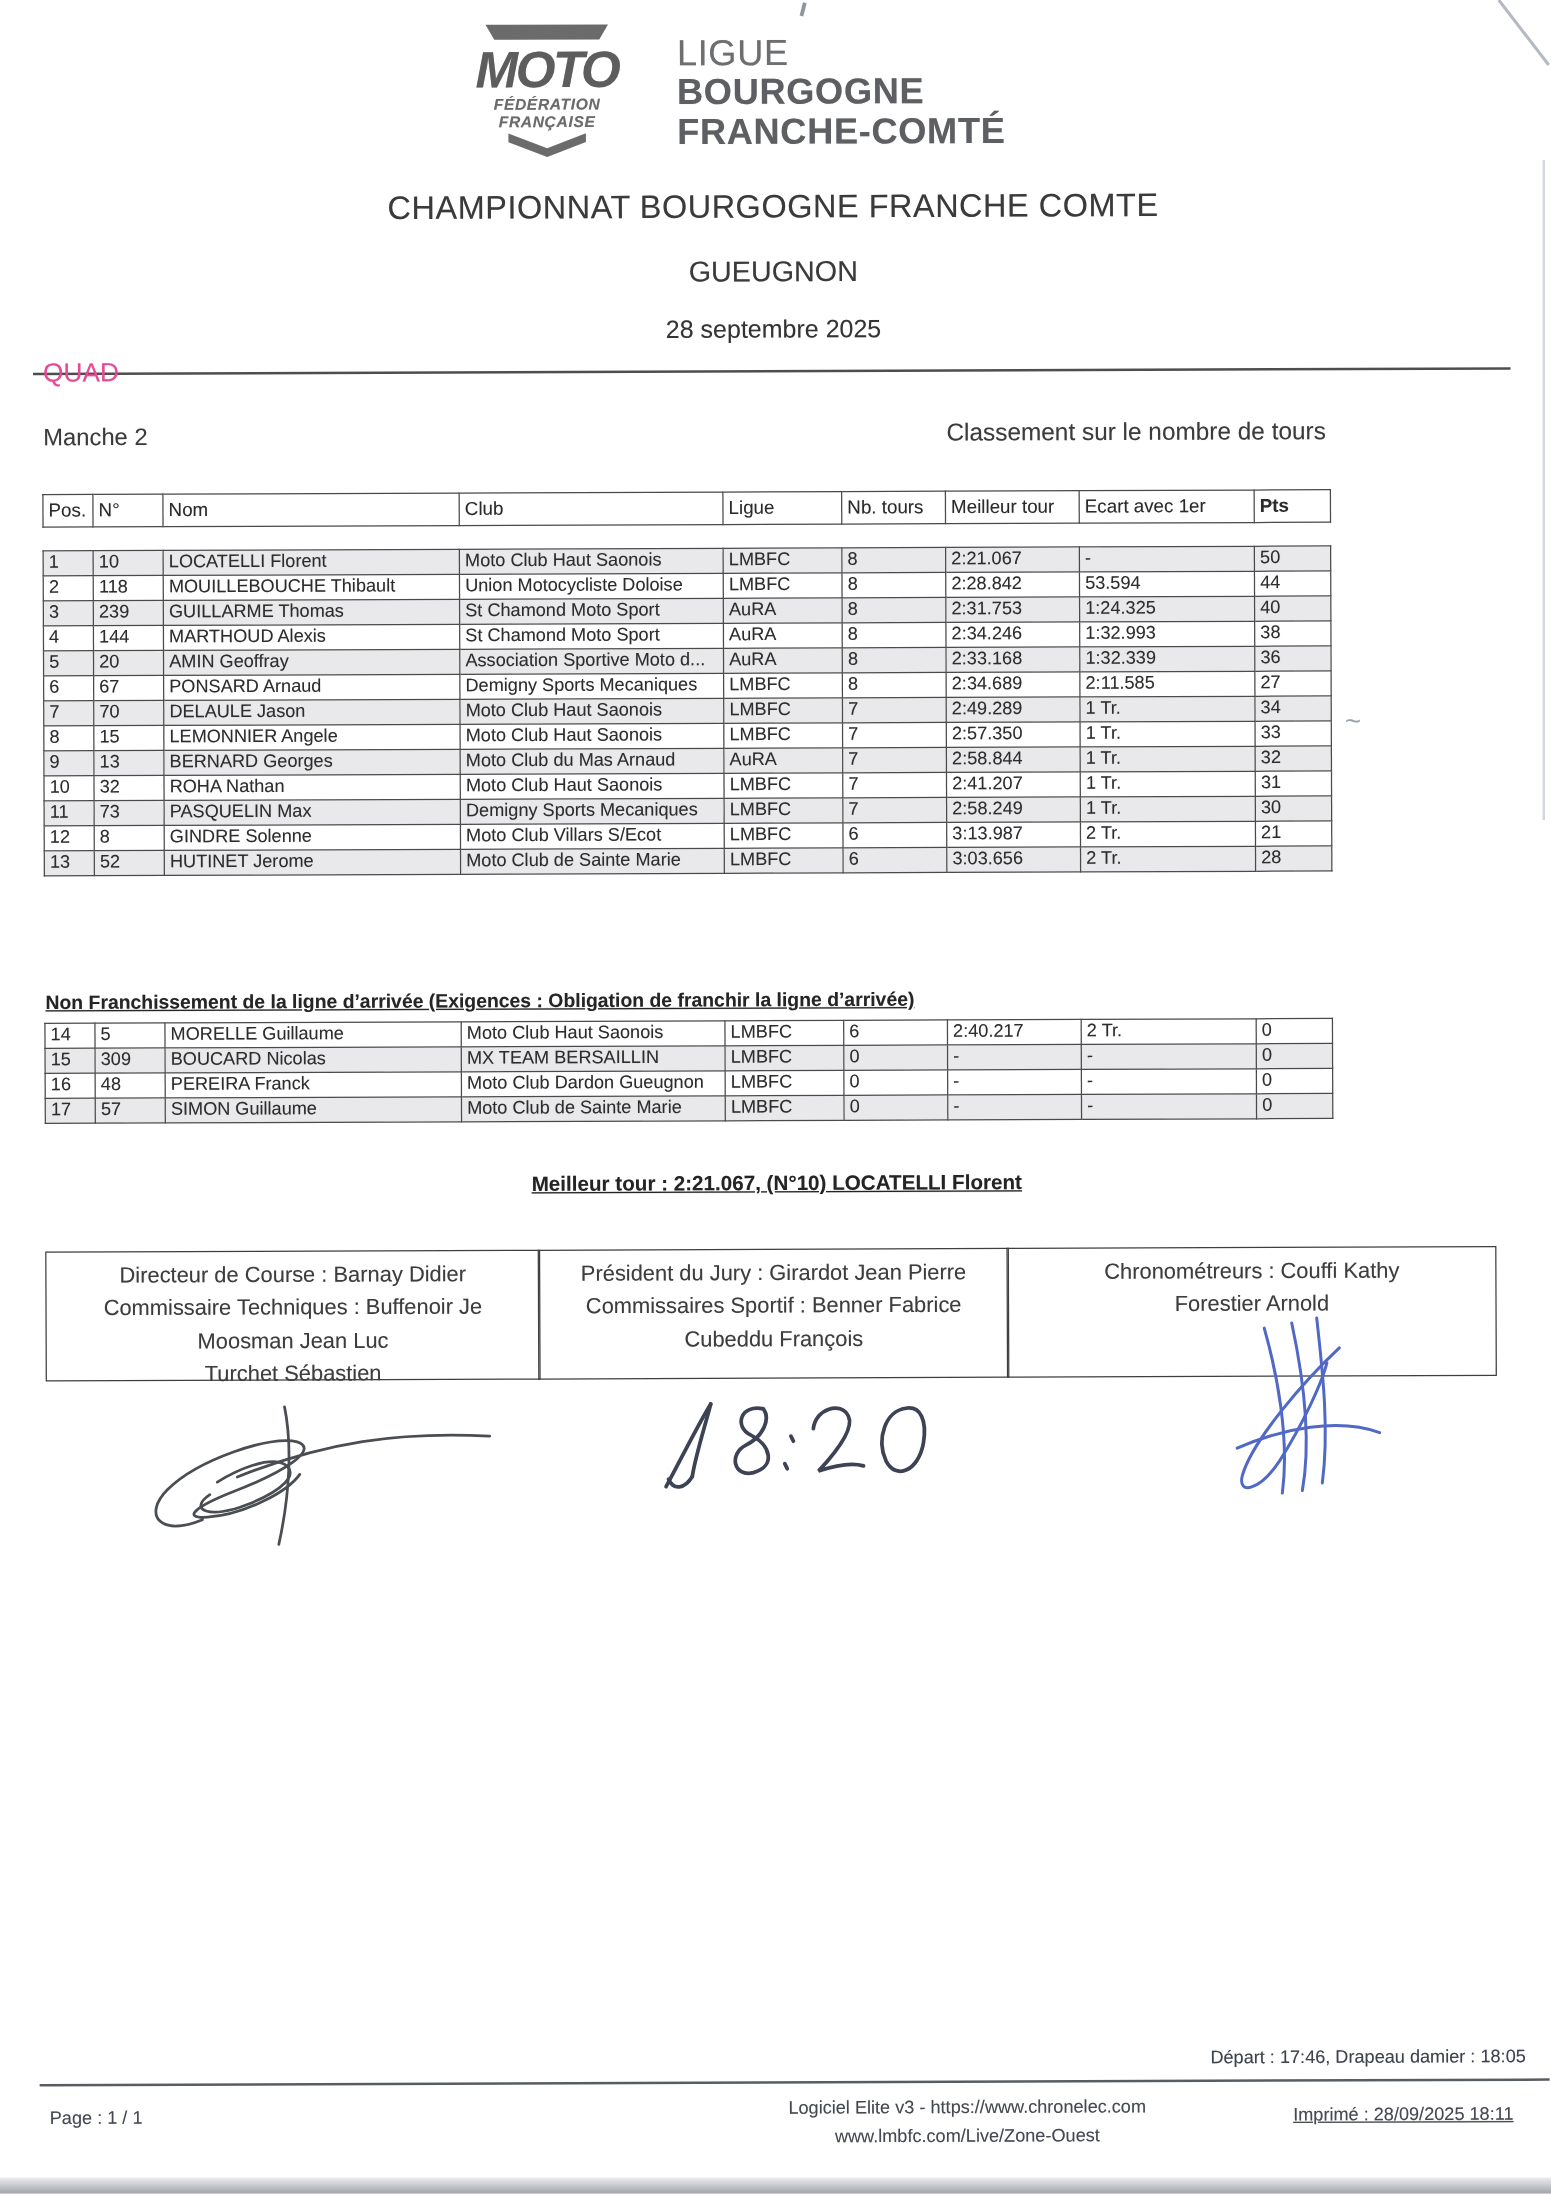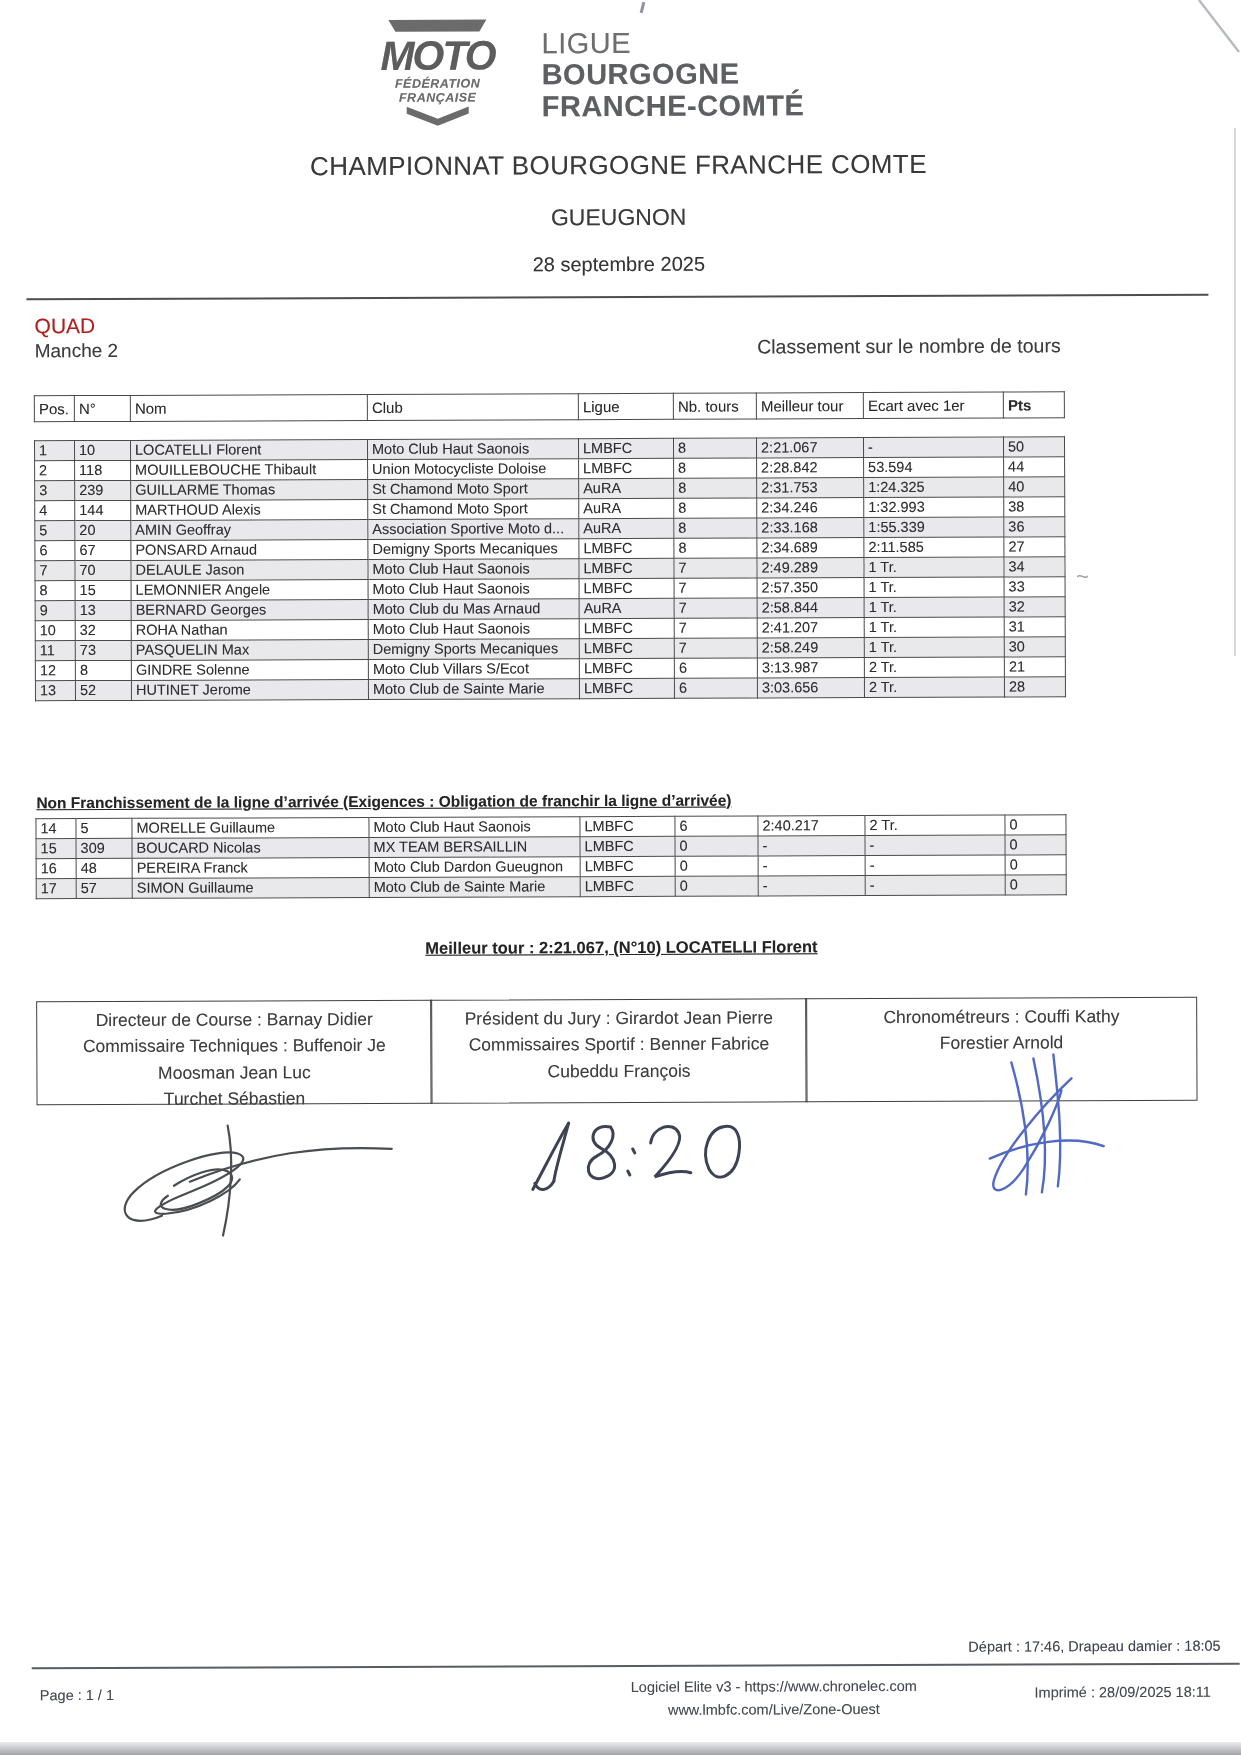--- a/index.html
+++ b/index.html
@@ -19,21 +19,21 @@
   }
   
   .logo-row { position:absolute; left:372px; top:16px; display:flex; gap:36px; align-items:flex-start; }
   .ligue-text { margin-top:12px; font-size:29px; line-height:1.08; color:#5d5f62; letter-spacing:0.5px; }
   .ligue-text .lt1 { font-weight:normal; color:#6c6e70; }
   .ligue-text .lt2, .ligue-text .lt3 { font-weight:bold; }
   .doc-title { position:absolute; left:0; right:0; top:150px; text-align:center; font-size:26px; color:#3a3a3a; letter-spacing:0.4px; }
   .venue     { position:absolute; left:0; right:0; top:204px; text-align:center; font-size:23px; color:#3a3a3a; }
   .date-line { position:absolute; left:0; right:0; top:253px; text-align:center; font-size:20px; color:#343434; }
   .top-rule  { position:absolute; left:28px; top:296px; width:1182px; border-top:2.2px solid #4e4e4e; }
-  .category  { position:absolute; left:36px; top:312px; font-size:21px; color:#b91c1c; }
+  .category  { position:absolute; left:36px; top:285px; font-size:21px; color:#ec4899; }
   .race-label{ position:absolute; left:36px; top:338px; font-size:19px; color:#3c3c3c;text-align:right; }
   .classement{ position:absolute; right:179px; top:336px; font-size:19.5px; color:#3c3c3c; }
   
   table.res { border-collapse:collapse; table-layout:fixed; width:1030px; font-size:14.5px; color:#2d2d2d; }
   table.res col.c-pos  { width:40px; }
   table.res col.c-num  { width:56px; }
   table.res col.c-nom  { width:237px; }
   table.res col.c-club { width:211px; }
   table.res col.c-lig  { width:95px; }
   table.res col.c-trs  { width:83px; }
@@ -65,21 +65,21 @@
   .off-cell.c2 { width:377px; margin-left:-1.9px; }
   .off-cell.c3 { width:392px; margin-left:-1.9px; }
   
   .sig { position:absolute; }
   .sig svg { display:block; }
   
   .f-depart { position:absolute; right:24px;  top:1640px; font-size:14.5px; color:#3f434c; }
   .f-rule   { position:absolute; left:28px;   top:1665px; width:1208px; border-top:2px solid #585c63; }
   .f-page   { position:absolute; left:36px;   top:1685px; font-size:14.5px; color:#454952; }
   .f-soft   { position:absolute; left:470px;  top:1676px; width:600px; text-align:center; font-size:14.5px; line-height:23px; color:#454952; }
-  .f-print  { position:absolute; right:34px;  top:1686px; font-size:14.5px; color:#454952; }
+  .f-print  { position:absolute; right:34px;  top:1686px; font-size:14.5px; color:#454952;text-decoration:underline; }
   
   .art-diag  { position:absolute; right:0; top:0; }
   .art-redge { position:absolute; left:1234px; top:128px; width:1.5px; height:528px; background:#d5d8dd; }
   .art-tilde { position:absolute; left:1076px; top:564px; font-size:22px; color:#9aa1ab; }
   .art-topmark { position:absolute; left:641px; top:2px; width:3px; height:11px; background:#90949c; transform:rotate(14deg); }
   .art-bottom { position:absolute; left:0; bottom:0; width:100%; height:13px;
     background:linear-gradient(to bottom,#ededef 0%,#c4c5ca 55%,#a1a3aa 100%); }
 </style>
 </head>
 <body>
@@ -194,21 +194,21 @@
           <td>38</td>
         </tr>
         <tr class="shaded">
           <td>5</td>
           <td>20</td>
           <td>AMIN Geoffray</td>
           <td>Association Sportive Moto d...</td>
           <td>AuRA</td>
           <td>8</td>
           <td>2:33.168</td>
-          <td>1:55.339</td>
+          <td>1:32.339</td>
           <td>36</td>
         </tr>
         <tr>
           <td>6</td>
           <td>67</td>
           <td>PONSARD Arnaud</td>
           <td>Demigny Sports Mecaniques</td>
           <td>LMBFC</td>
           <td>8</td>
           <td>2:34.689</td>

